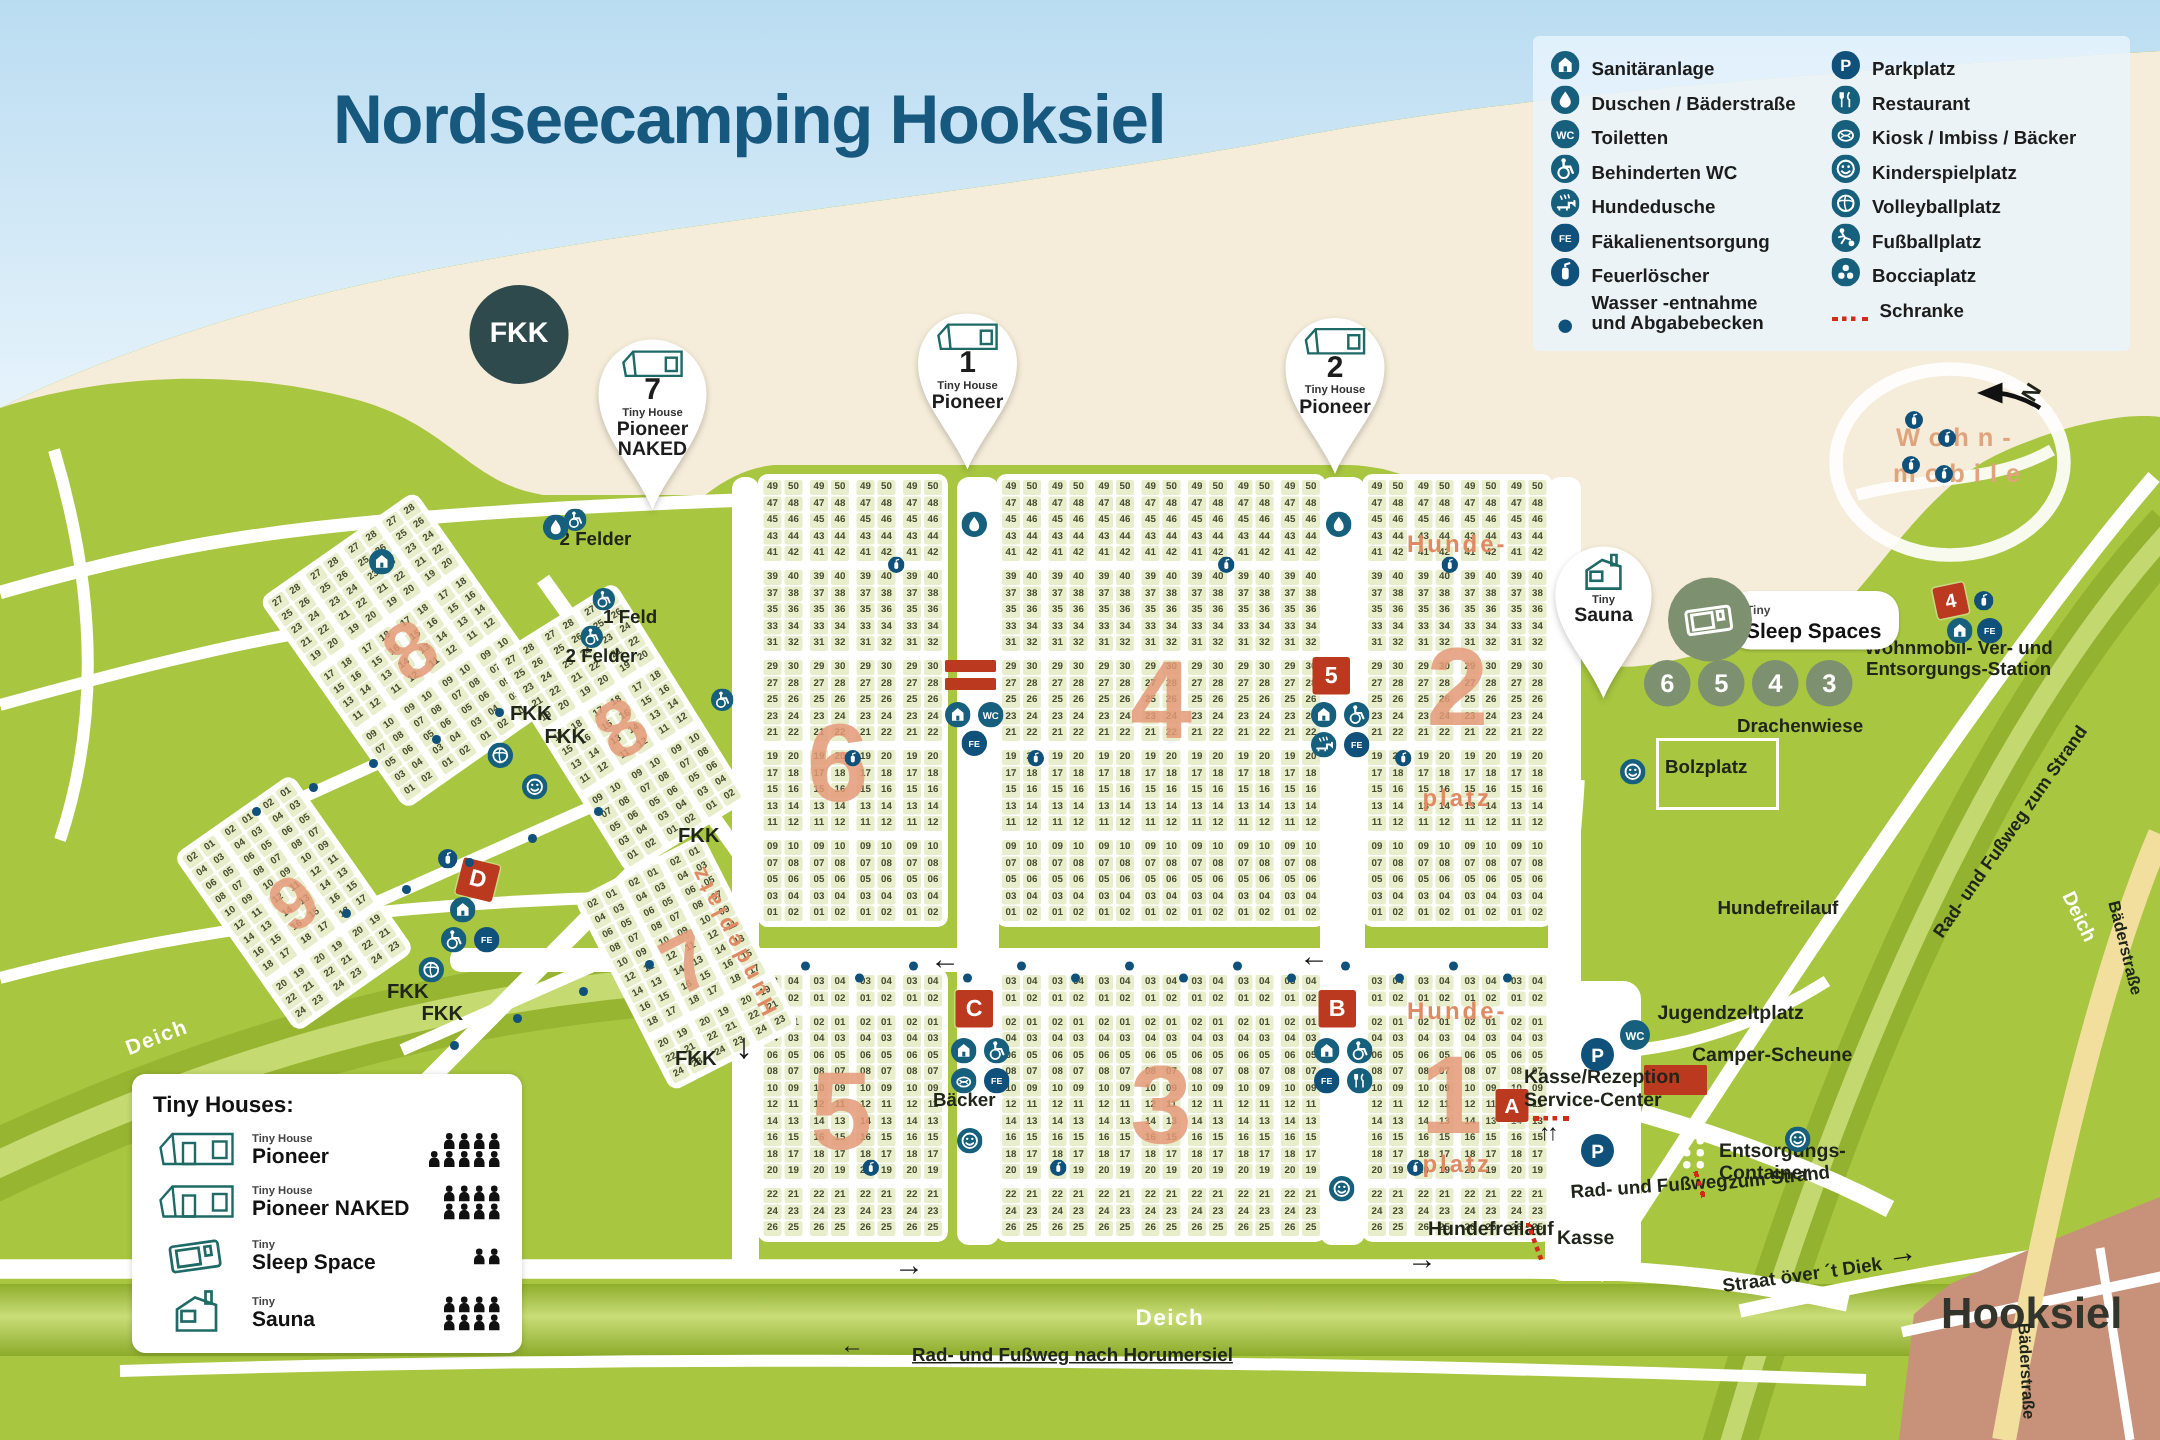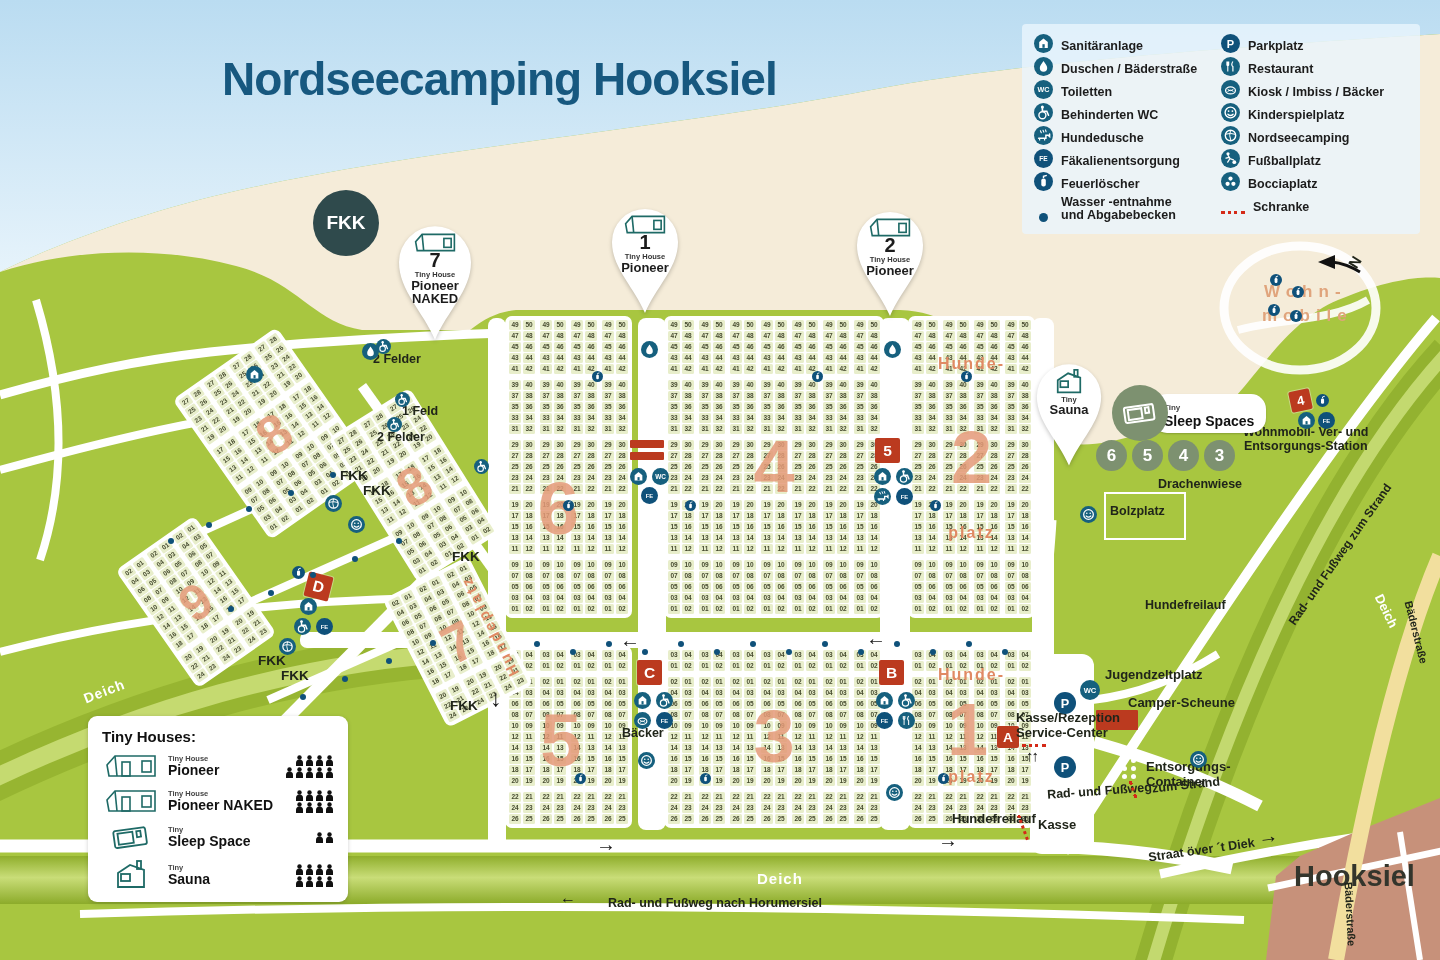--- a/index.html
+++ b/index.html
@@ -269,21 +269,21 @@
             <div class="txt">Kinderspielplatz</div>
           </div>
           <div class="lrow">
             <span class="cicon" style="height: 19px; width: 19px;">
               <svg viewBox="0 0 19 19" width="19" height="19">
                 <circle cx="9.5" cy="9.5" r="9.5" fill="#16607e"></circle>
                 <circle cx="9.5" cy="9.5" r="5.2" fill="none" stroke="#fff" stroke-width="1.4"></circle>
                 <path d="M4.5 8.2 q5 -1.6 10 .2 M9.5 4.3 q-1.8 5.2 .4 10.4" stroke="#fff" stroke-width="1" fill="none"></path>
               </svg>
             </span>
-            <div class="txt">Nordseecamping</div>
+            <div class="txt">Volleyballplatz</div>
           </div>
           <div class="lrow">
             <span class="cicon" style="height: 19px; width: 19px;">
               <svg viewBox="0 0 19 19" width="19" height="19">
                 <circle cx="9.5" cy="9.5" r="9.5" fill="#16607e"></circle>
                 <circle cx="7" cy="4.8" r="1.6" fill="#fff"></circle>
                 <path d="M7.2 6.6 l1.8 2.9 l3.4 1.3 M9 9.5 l-2.3 3.6 M8.2 8.3 l-3.2 .8" stroke="#fff" stroke-width="1.3" fill="none" stroke-linecap="round"></path>
                 <circle cx="13.3" cy="13.2" r="1.9" fill="#fff"></circle>
               </svg>
             </span>
@@ -4526,21 +4526,21 @@
     <div class="lbl" style="left: 1243px; top: 425px; font-size: 12.5px; text-align: center;">Wohnmobil- Ver- und
 Entsorgungs-Station</div>
     <div class="lbl" style="left: 1264px; top: 282px; font-size: 17px; color: rgb(224, 164, 124); letter-spacing: 6px;">Wohn-</div>
     <div class="lbl" style="left: 1262px; top: 306px; font-size: 17px; color: rgb(224, 164, 124); letter-spacing: 6px;">mobile</div>
     <div class="lbl" style="left: 83px; top: 684px; font-size: 14px; transform: rotate(-21deg); color: rgb(255, 255, 255); letter-spacing: 1px;">Deich</div>
     <div class="lbl" style="left: 757px; top: 871px; font-size: 15px; color: rgb(255, 255, 255); letter-spacing: 1px;">Deich</div>
     <div class="lbl" style="left: 1368px; top: 604px; font-size: 13px; transform: rotate(64deg); color: rgb(255, 255, 255);">Deich</div>
     <div class="lbl" style="left: 1256px; top: 548px; font-size: 12px; transform: rotate(-55deg);">Rad- und Fußweg zum Strand</div>
     <div class="lbl" style="left: 1047px; top: 784px; font-size: 12.5px; transform: rotate(-4deg);">Rad- und Fußweg</div>
     <div class="lbl" style="left: 1152px; top: 778px; font-size: 12.5px; transform: rotate(-6deg);">zum Strand</div>
-    <div class="lbl" style="left: 608px; top: 896px; font-size: 12.5px;">Rad- und Fußweg nach Horumersiel</div>
+    <div class="lbl" style="left: 608px; top: 896px; font-size: 12.5px; text-decoration: underline;">Rad- und Fußweg nach Horumersiel</div>
     <div class="lbl" style="left: 1148px; top: 843px; font-size: 12.5px; transform: rotate(-8deg);">Straat över ´t Diek</div>
     <div class="lbl" style="left: 1294px; top: 860px; font-size: 29px; color: rgb(51, 53, 44);">Hooksiel</div>
     <div class="lbl" style="left: 1384px; top: 626px; font-size: 11px; transform: rotate(76deg);">Bäderstraße</div>
     <div class="lbl" style="left: 1318px; top: 908px; font-size: 11px; transform: rotate(87deg);">Bäderstraße</div>
     <div class="lbl" style="left: 1110px; top: 504px; font-size: 12.5px;">Bolzplatz</div>
     <div class="bolz" style="left: 1104px; top: 492px; width: 78px; height: 44px;"></div>
     <div class="wdots" style="left: 1122px; top: 758px;">
       <i></i>
       <i></i>
       <i></i>

